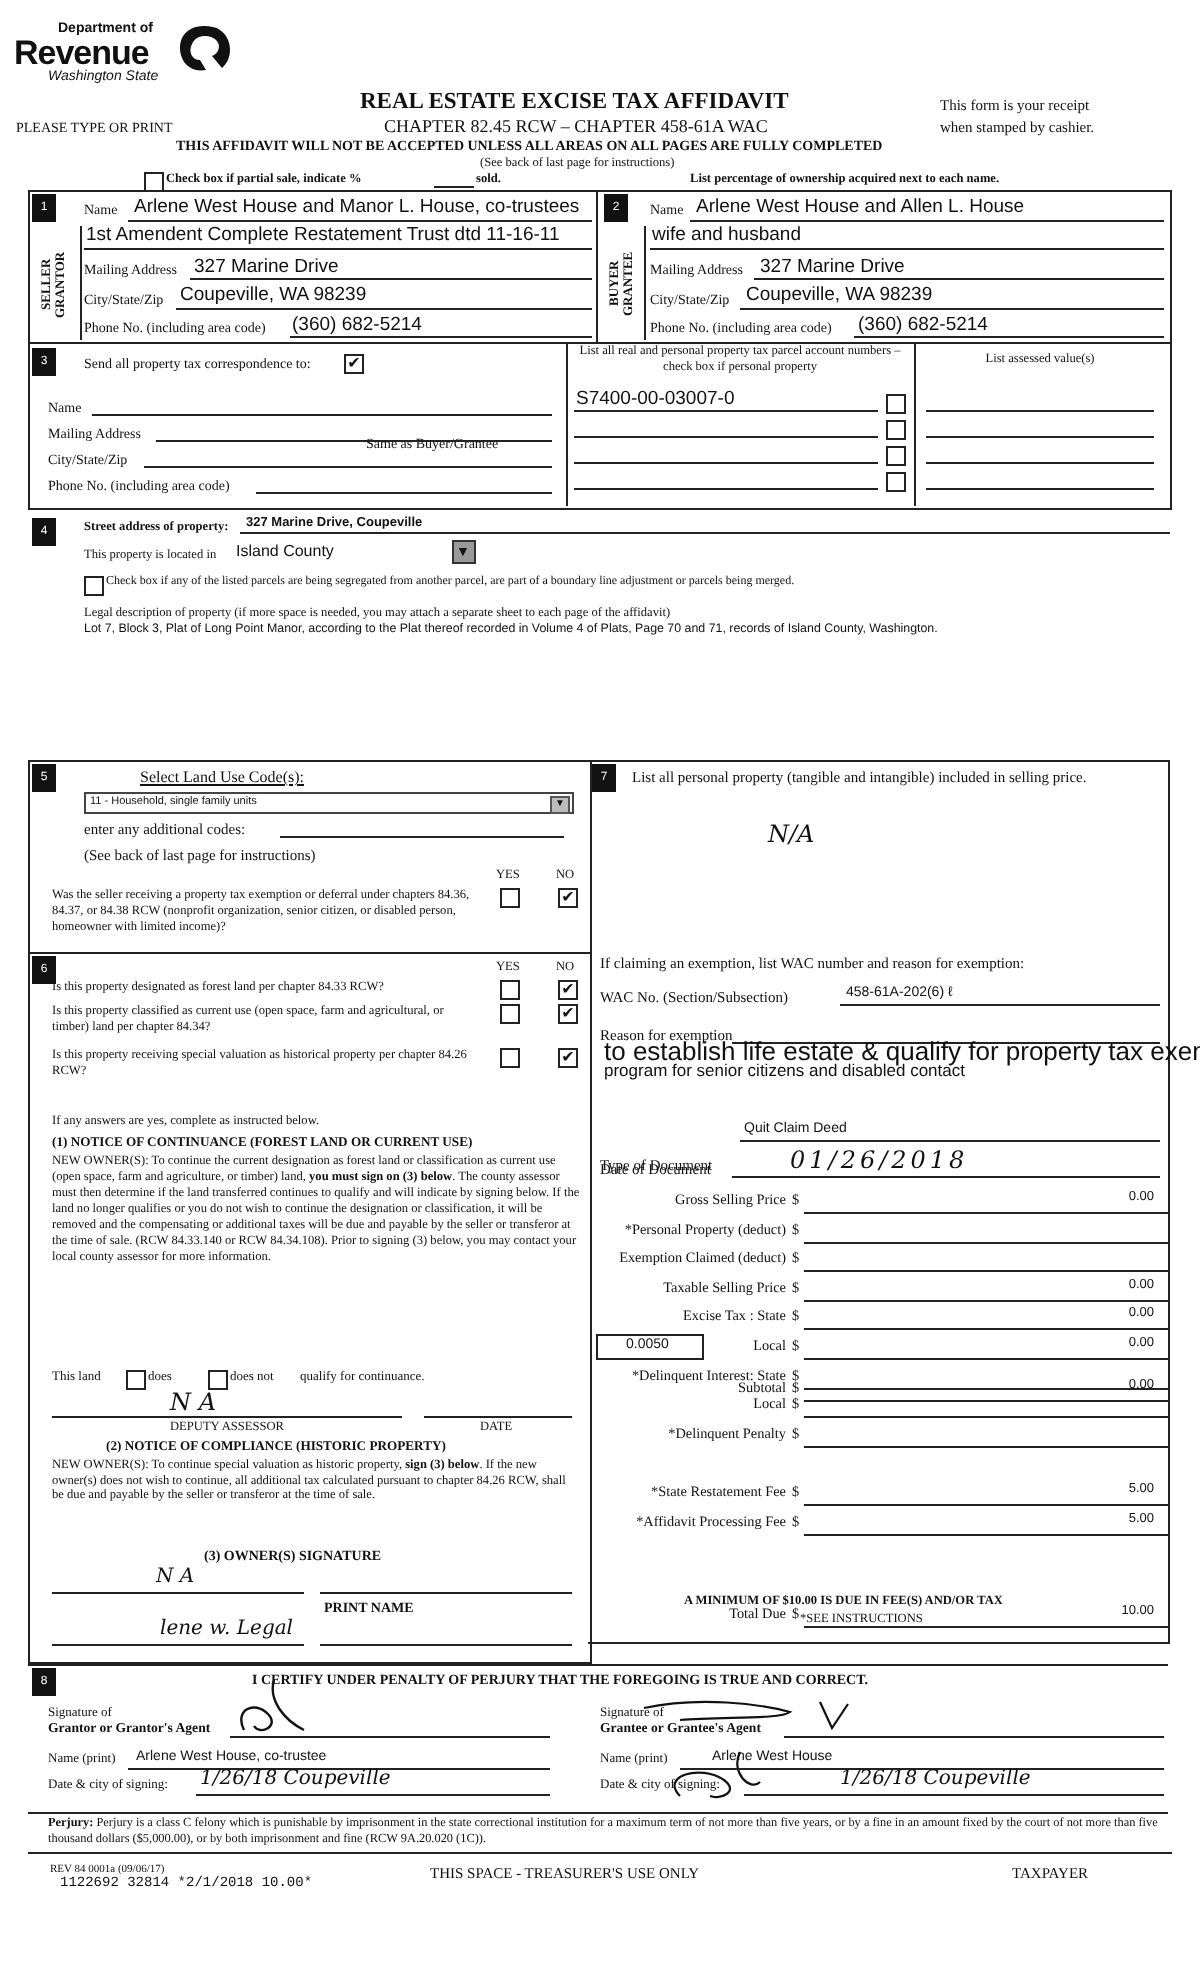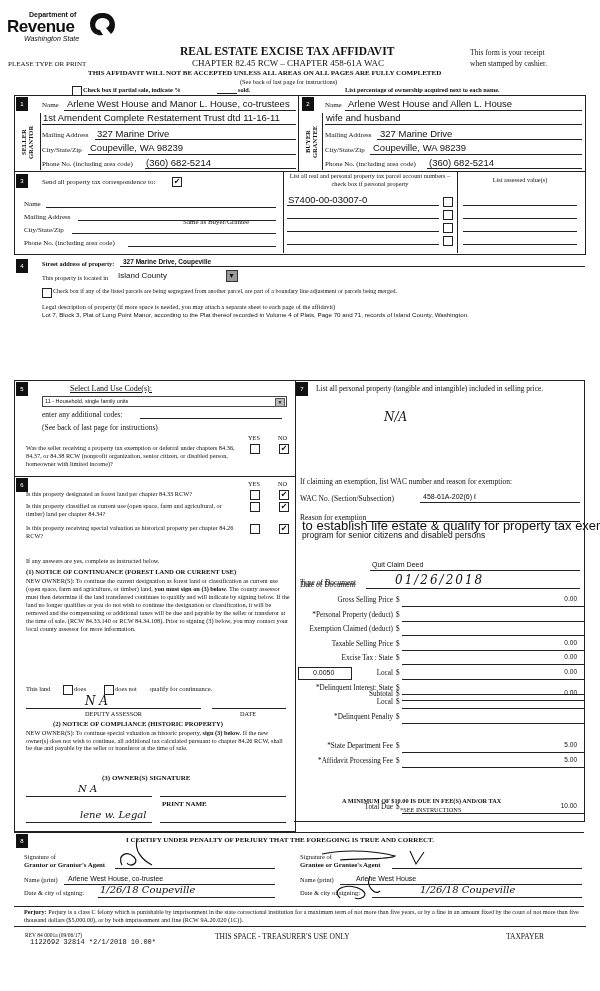--- a/index.html
+++ b/index.html
@@ -264,21 +264,21 @@
 <div class="abs hand" style="left:384px;top:410px;font-size:12px;">N/A</div>
 
 <div class="abs t75" style="left:300px;top:477px;">If claiming an exemption, list WAC number and reason for exemption:</div>
 <div class="abs t75" style="left:300px;top:494px;">WAC No. (Section/Subsection)</div>
 <div class="line" style="left:420px;top:502px;width:160px;"></div>
 <div class="abs fill-sm" style="left:423px;top:493px;font-size:7px;">458-61A-202(6) ℓ</div>
 
 <div class="abs t75" style="left:300px;top:513px;">Reason for exemption</div>
 <div class="line" style="left:366px;top:521px;width:214px;"></div>
 <div class="abs fill" style="left:302px;top:518px;font-size:13px;">to establish life estate &amp; qualify for property tax exemption</div>
-<div class="abs fill" style="left:302px;top:530px;font-size:8.5px;">program for senior citizens and disabled persons</div>
+<div class="abs fill" style="left:302px;top:530px;font-size:8.5px;">program for senior citizens and disabled contact</div>
 
 <div class="abs t75" style="left:300px;top:562px;margin-top:16px;">Type of Document</div>
 <div class="line" style="left:370px;top:570px;width:210px;"></div>
 <div class="abs fill-sm" style="left:372px;top:561px;font-size:7px;">Quit Claim Deed</div>
 
 <div class="abs t75" style="left:300px;top:580px;">Date of Document</div>
 <div class="line" style="left:366px;top:588px;width:214px;"></div>
 <div class="abs hand" style="left:395px;top:573px;font-size:12px;letter-spacing:2px;">01/26/2018</div>
 
 <div class="box" style="left:298px;top:667px;width:52px;height:11px;">
@@ -340,21 +340,21 @@
       <span class="amt-line"></span>
       <span class="amt-val"></span>
     </div>
     <div class="amt-row" style="top: 690px; text-decoration: underline;">
       <span class="amt-label">Subtotal</span>
       <span class="amt-dollar">$</span>
       <span class="amt-line"></span>
       <span class="amt-val">0.00</span>
     </div>
     <div class="amt-row" style="top: 742px;">
-      <span class="amt-label">*State Department Fee</span>
+      <span class="amt-label">*State Restatement Fee</span>
       <span class="amt-dollar">$</span>
       <span class="amt-line"></span>
       <span class="amt-val">5.00</span>
     </div>
     <div class="amt-row" style="top: 756.6px;">
       <span class="amt-label">*Affidavit Processing Fee</span>
       <span class="amt-dollar">$</span>
       <span class="amt-line"></span>
       <span class="amt-val">5.00</span>
     </div>

